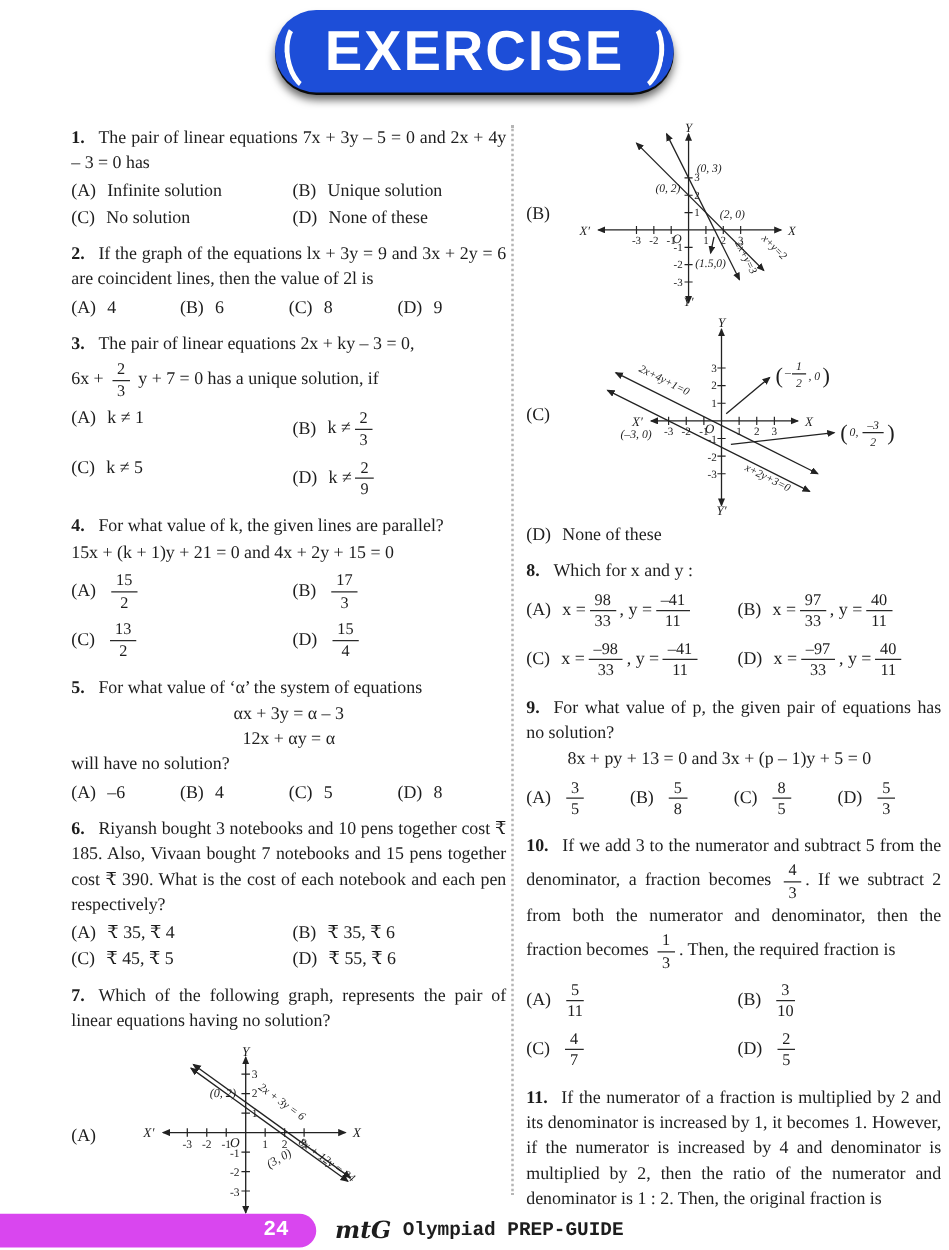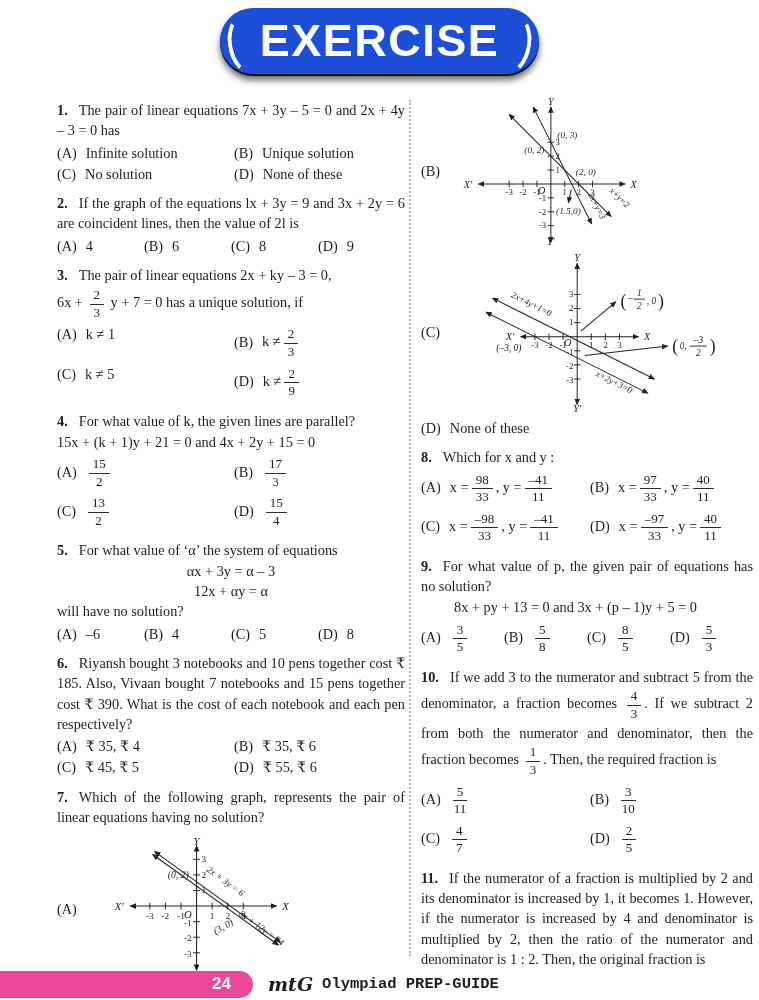--- a/index.html
+++ b/index.html
@@ -56,22 +56,22 @@
   svg.gr .ax{font-size:11px;font-style:italic;}
   svg.gr .pt{font-size:10px;font-style:italic;}
   svg.gr .ln{font-size:9.5px;font-style:italic;}
   svg.gr .bp{font-size:19px;}
   svg.gr line{stroke:#222;stroke-width:1.1;}
   svg.gr line.tick{stroke-width:1;}
   svg.gr line.bar{stroke-width:1;}
   
   .footer{position:absolute;left:0;bottom:2px;height:28px;display:flex;align-items:center;}
   .page-pill{
-    width:253px;height:27px;background:#ec4899;border-radius:0 14px 14px 0;
-    color:#fff;font-family:Liberation Sans, sans-serif;font-weight:bold;font-size:17px;
+    width:253px;height:27px;background:#d946ef;border-radius:0 14px 14px 0;
+    color:#fff;font-family:Liberation Mono, monospace;font-weight:bold;font-size:17px;
     display:flex;align-items:center;justify-content:flex-end;
     padding-right:22px;box-sizing:border-box;
   }
   .logo{margin-left:15px;font-family:"DejaVu Serif",serif;font-style:italic;font-weight:bold;font-size:19px;}
   .brand{margin-left:9px;font-family:Liberation Mono, monospace;font-weight:bold;font-size:15.5px;}
 </style>
 </head>
 <body>
 
 <div class="banner-wrap">

